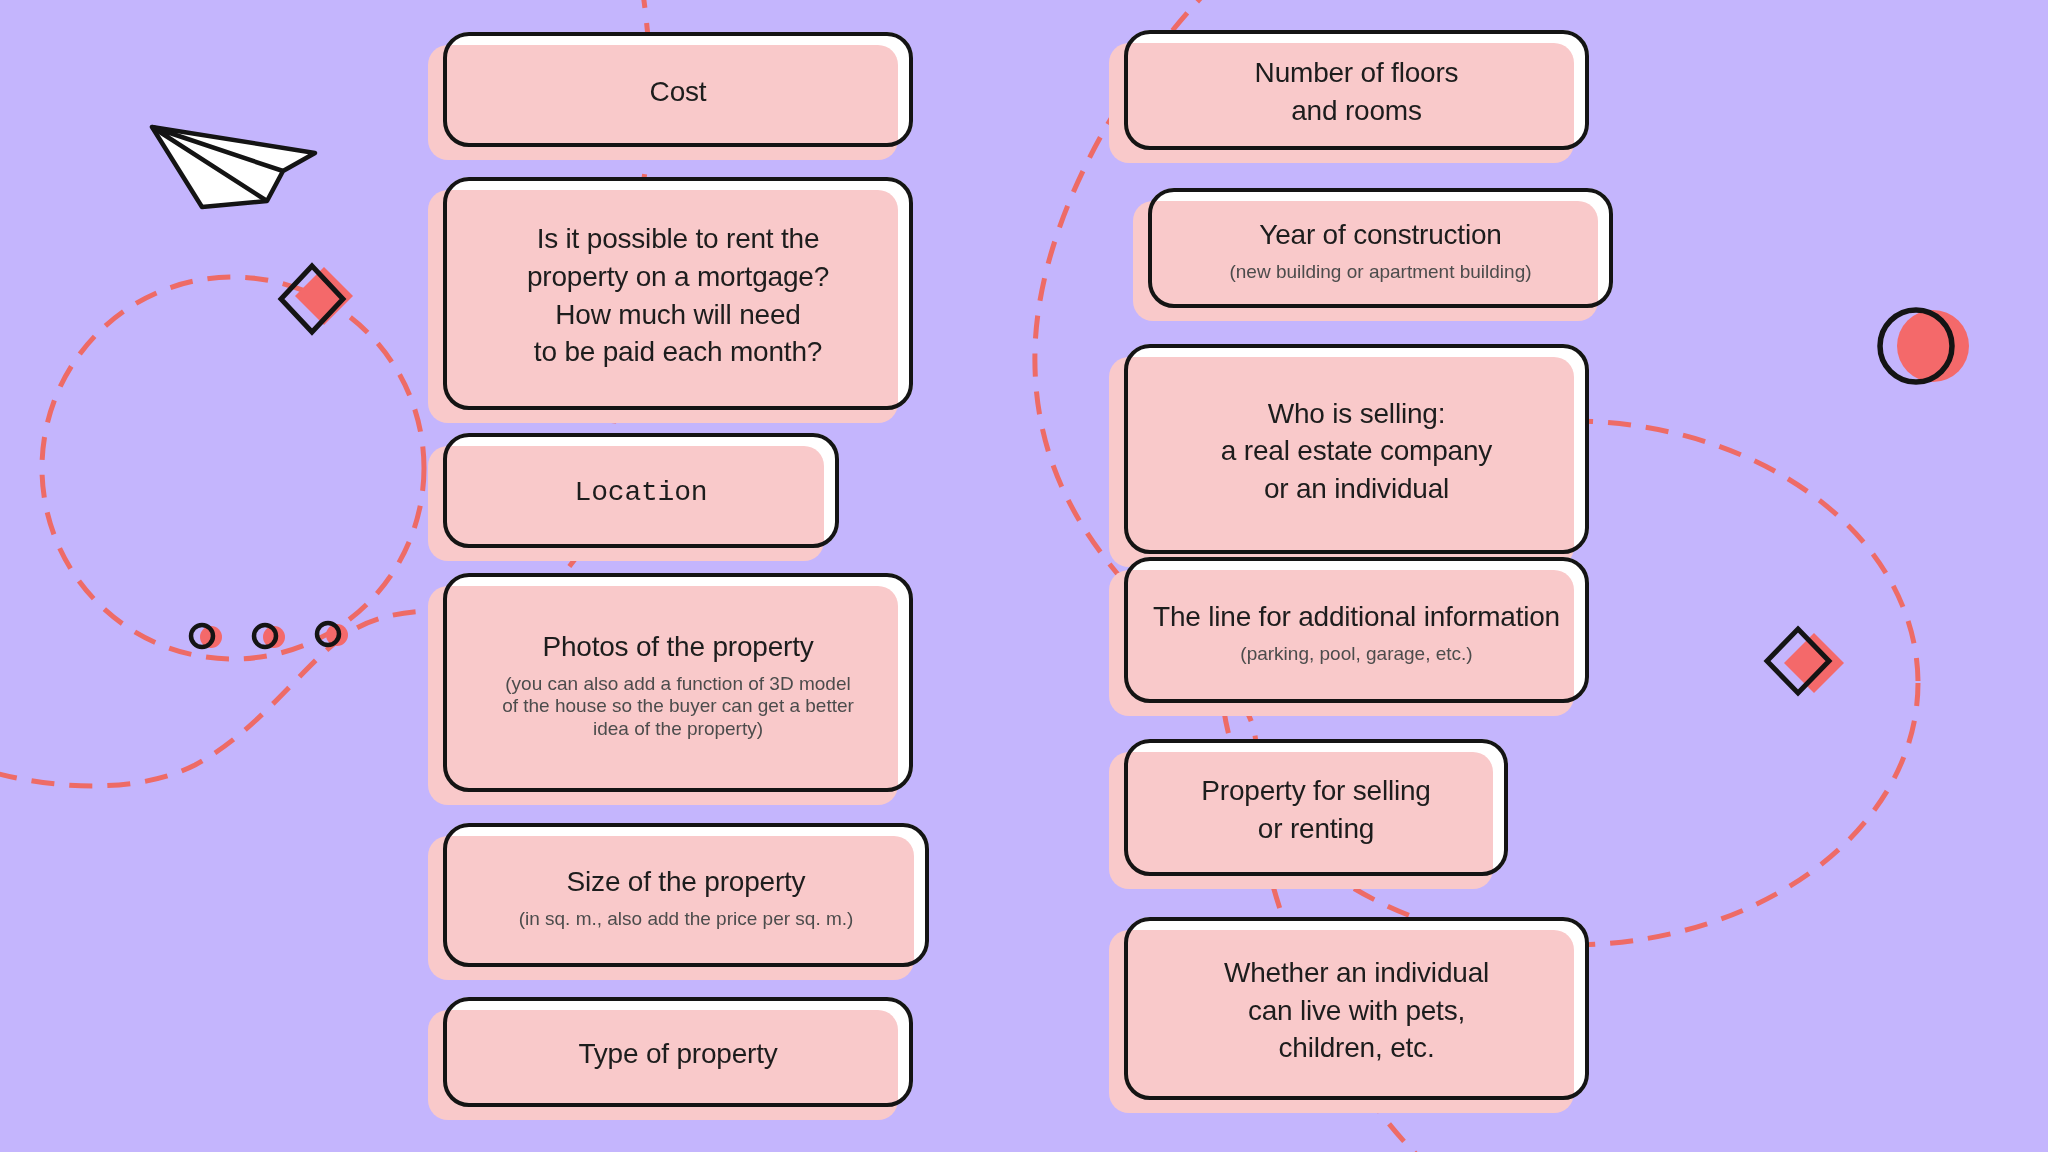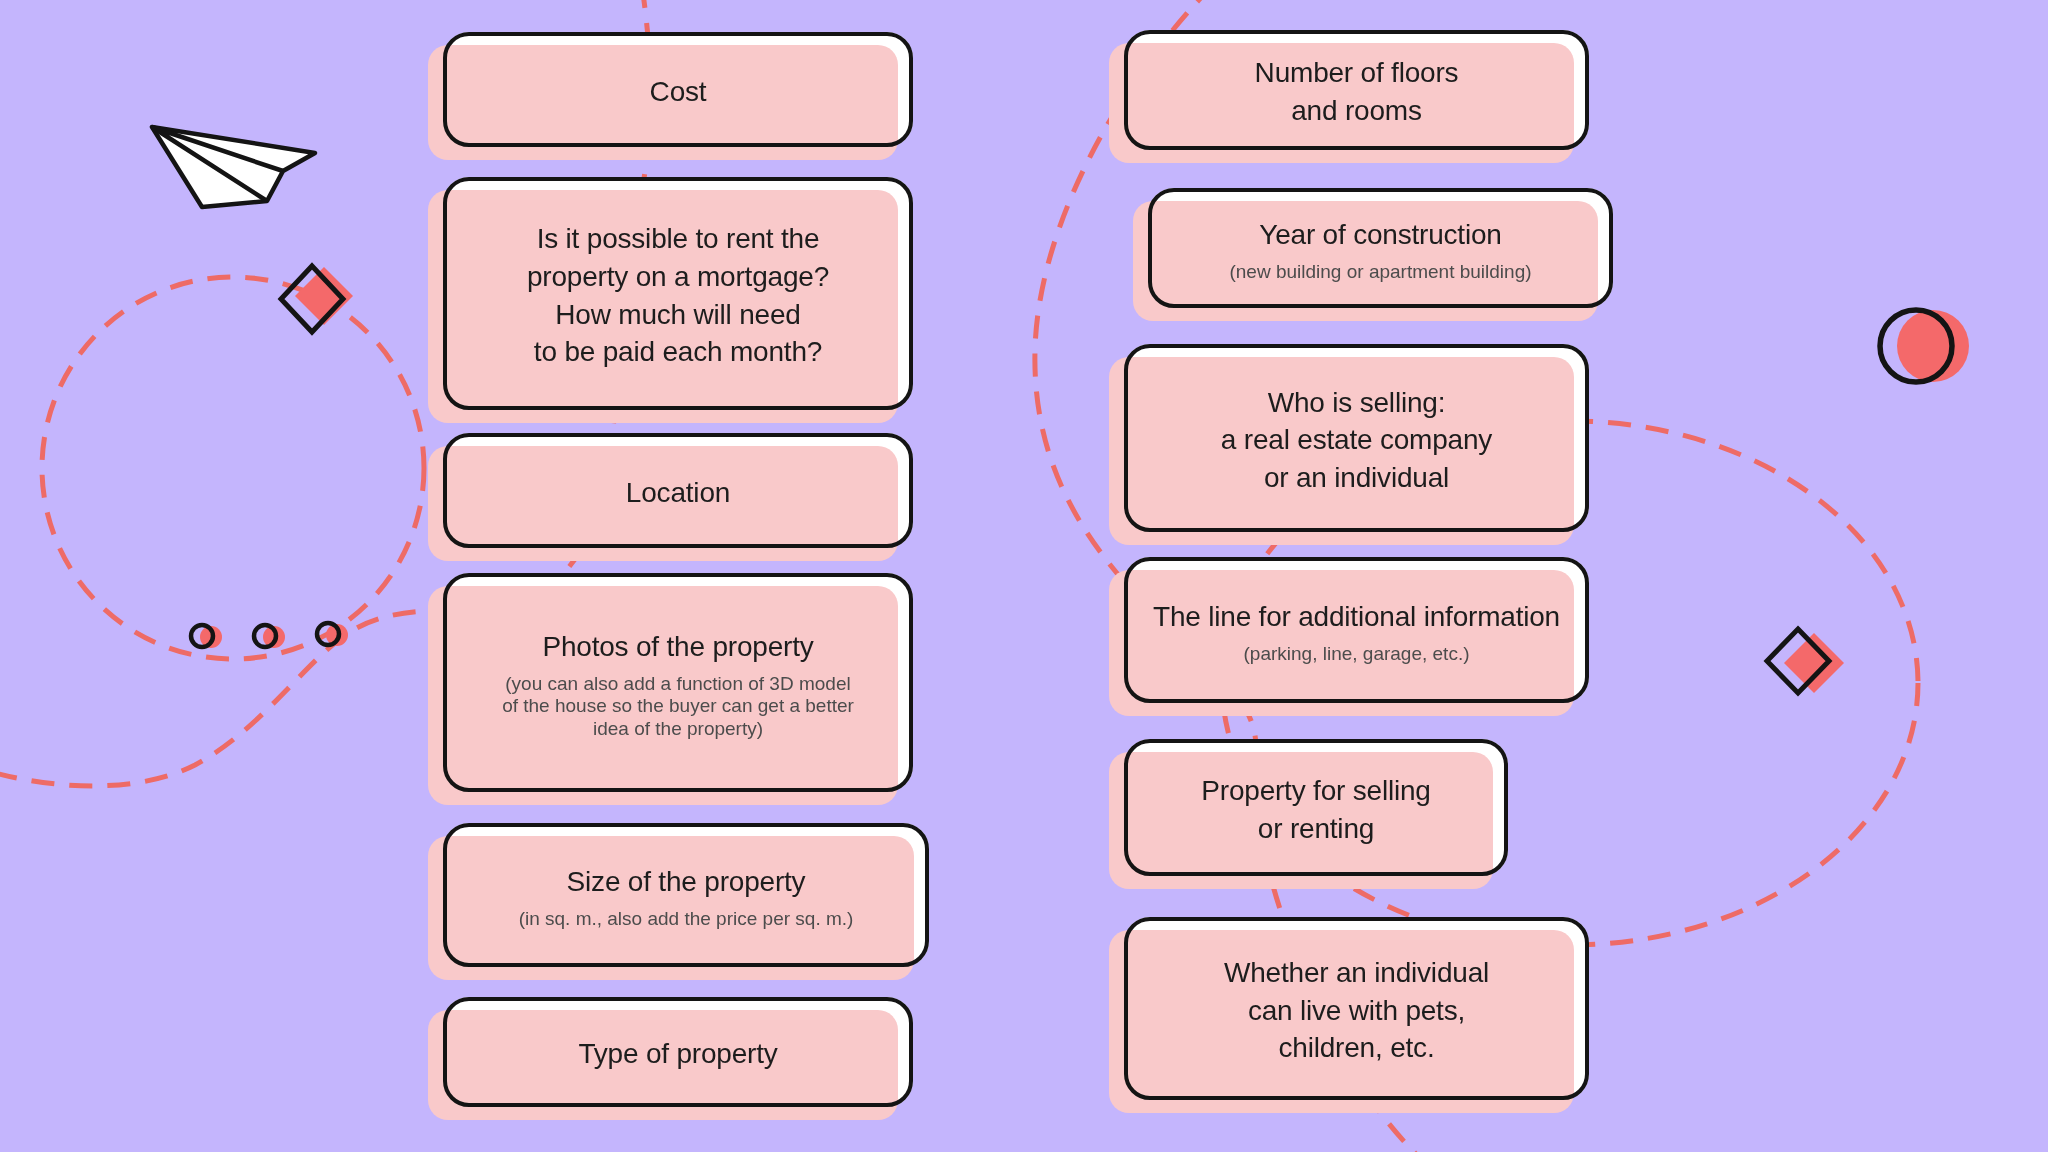--- a/index.html
+++ b/index.html
@@ -97,21 +97,21 @@
     <div class="pink"></div>
     <div class="frame"></div>
     <div class="content">
       <div class="title">Is it possible to rent the
 property on a mortgage?
 How much will need
 to be paid each month?</div>
     </div>
   </div>
 
-  <div class="box" style="left:443px;top:433px;width:470px;height:115px;">
+  <div class="box" style="left:443px;top:433px;width:396px;height:115px;font-family:Liberation Mono, monospace;">
     <div class="bg"></div>
     <div class="pink"></div>
     <div class="frame"></div>
     <div class="content">
       <div class="title">Location</div>
     </div>
   </div>
 
   <div class="box" style="left:443px;top:573px;width:470px;height:219px;">
     <div class="bg"></div>
@@ -157,38 +157,38 @@
   <div class="box" style="left:1124px;top:188px;width:465px;height:120px;margin-left:24px;">
     <div class="bg"></div>
     <div class="pink"></div>
     <div class="frame"></div>
     <div class="content">
       <div class="title">Year of construction</div>
       <div class="subtitle">(new building or apartment building)</div>
     </div>
   </div>
 
-  <div class="box" style="left:1124px;top:344px;width:465px;height:188px;">
+  <div class="box" style="left:1124px;top:344px;width:465px;height:210px;">
     <div class="bg"></div>
     <div class="pink"></div>
     <div class="frame"></div>
     <div class="content">
       <div class="title">Who is selling:
 a real estate company
 or an individual</div>
     </div>
   </div>
 
   <div class="box" style="left:1124px;top:557px;width:465px;height:146px;">
     <div class="bg"></div>
     <div class="pink"></div>
     <div class="frame"></div>
     <div class="content">
       <div class="title">The line for additional information</div>
-      <div class="subtitle">(parking, line, garage, etc.)</div>
+      <div class="subtitle">(parking, pool, garage, etc.)</div>
     </div>
   </div>
 
   <div class="box" style="left:1124px;top:739px;width:384px;height:137px;">
     <div class="bg"></div>
     <div class="pink"></div>
     <div class="frame"></div>
     <div class="content">
       <div class="title">Property for selling
 or renting</div>

